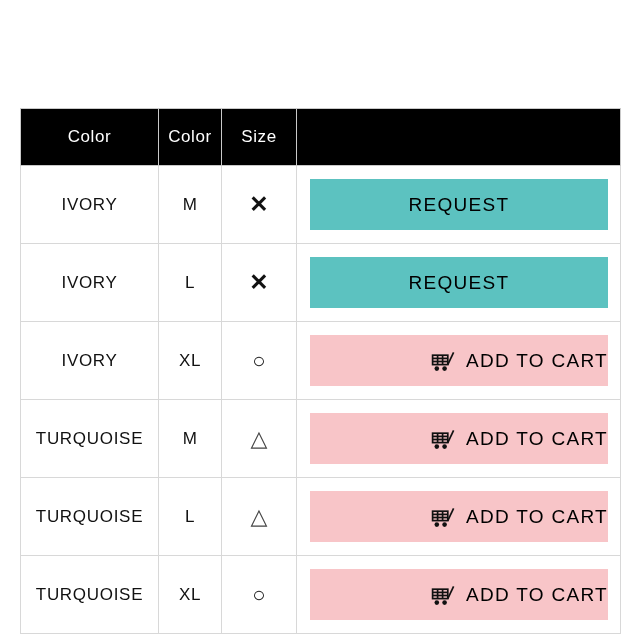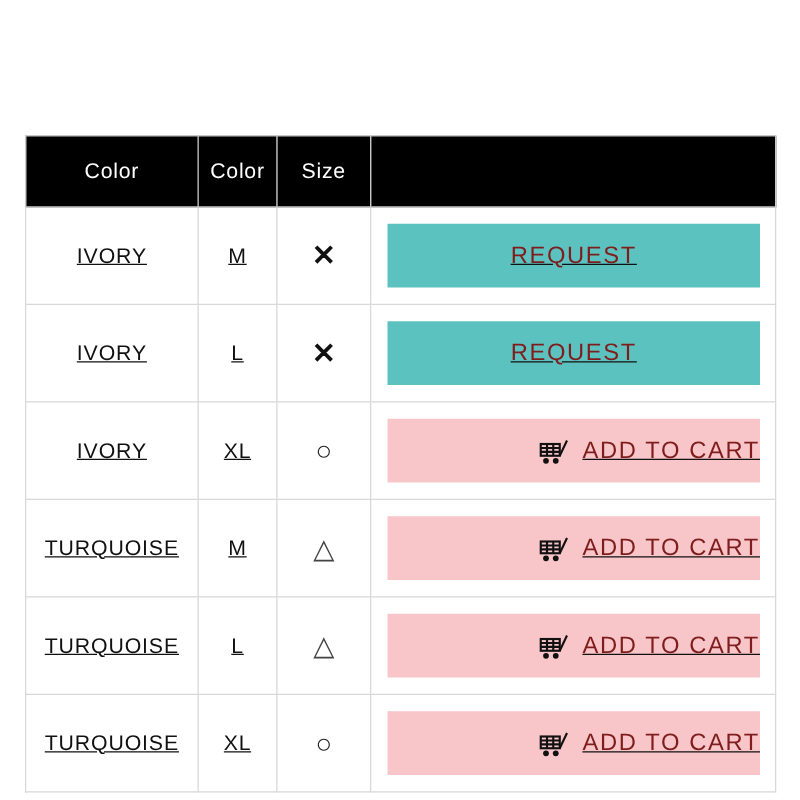--- a/index.html
+++ b/index.html
@@ -57,21 +57,20 @@
   
   tbody td {
     height: 78px;
     padding: 0;
     background: #ffffff;
     border: 1px solid #d8d8d8;
     box-sizing: border-box;
     text-align: center;
     vertical-align: middle;
     color: #111111;
-    text-decoration: underline;
   }
 
   .cell-color {
     font-size: 17px;
     letter-spacing: 0.7px;
     font-weight: 400;
     white-space: nowrap;
   }
   .cell-size {
     font-size: 17px;
@@ -113,21 +112,21 @@
     gap: 9px;
     width: 298px;
     height: 51px;
     margin: 0 auto;
     border: none;
     padding: 0;
     cursor: pointer;
     font-family: "Liberation Sans", sans-serif;
     font-size: 19px;
     letter-spacing: 1.3px;
-    color: #7f1d1d;
+    color: #000000;
     box-sizing: border-box;
   }
   .action-btn.btn-request {
     background: #5cc2c0;
   }
   .action-btn.btn-cart {
     background: #f8c5c8;
     justify-content: flex-end;
   }
   .cart-icon {

